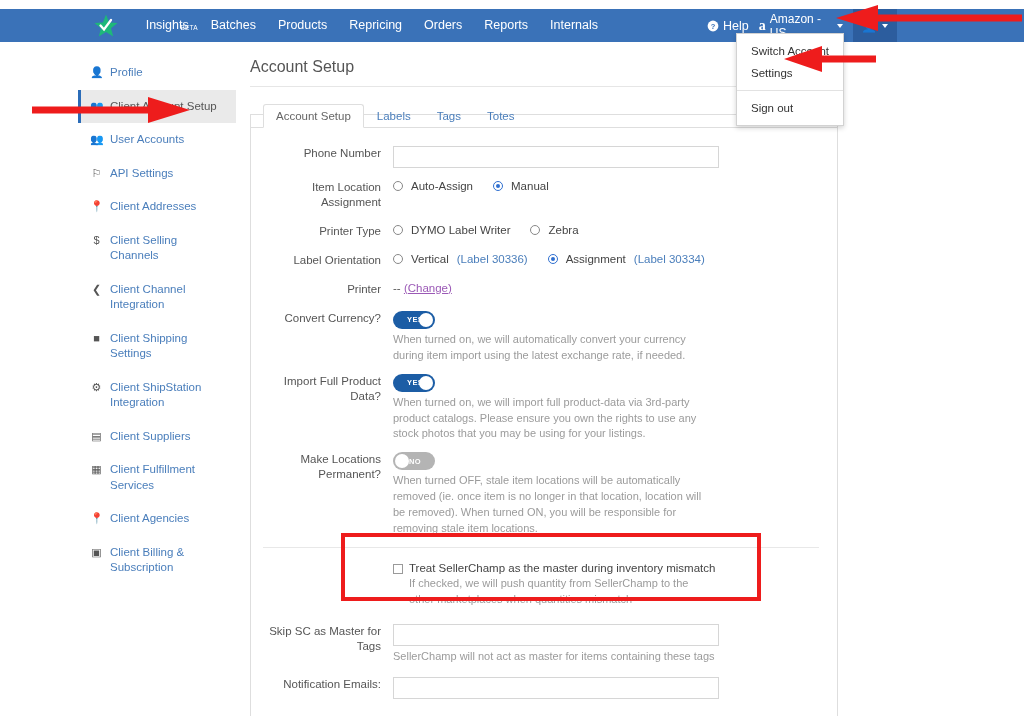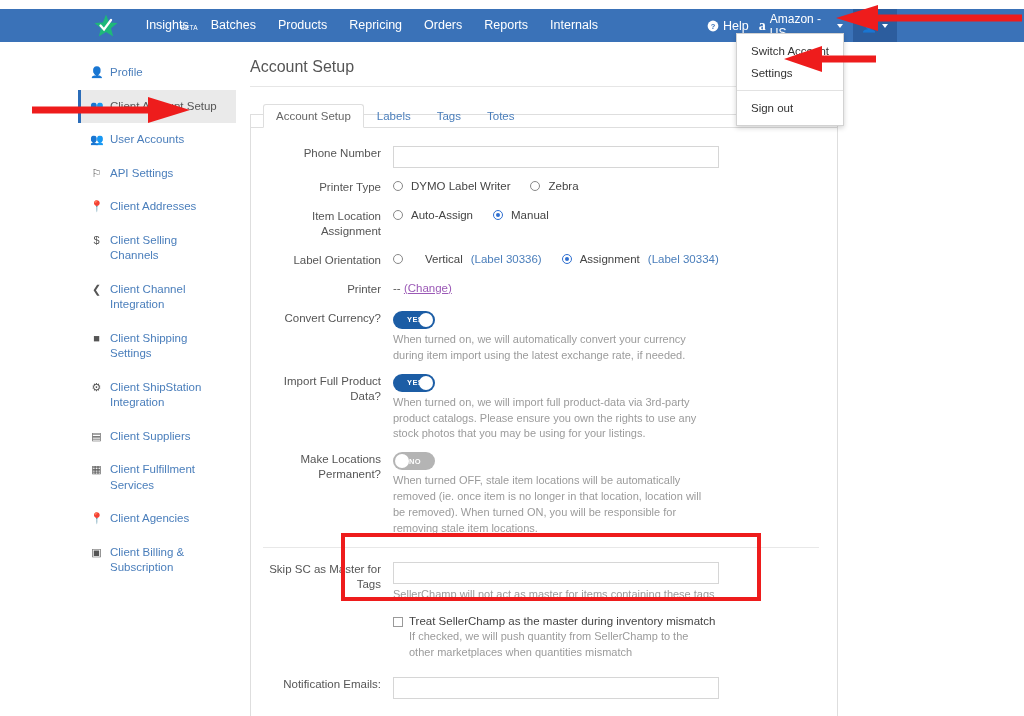--- a/index.html
+++ b/index.html
@@ -335,49 +335,49 @@
 
 
     <div class="row" style="margin-bottom:12px;">
       <div class="lbl">Phone Number</div>
       <div class="fld">
         <div class="txtinput"></div>
       </div>
     </div>
 
     <div class="row" style="margin-bottom:14px;">
+      <div class="lbl">Item Location Assignment</div>
+      <div class="fld">
+        <div class="radio-group">
+          <span class="radio"></span>
+          <span class="rlabel">Auto-Assign</span>
+          <span class="radio sel"></span>
+          <span class="rlabel">Manual</span>
+        </div>
+      </div>
+    </div>
+
+    <div class="row" style="margin-bottom:14px;">
       <div class="lbl">Printer Type</div>
       <div class="fld">
         <div class="radio-group">
           <span class="radio"></span>
           <span class="rlabel">DYMO Label Writer</span>
           <span class="radio"></span>
           <span class="rlabel">Zebra</span>
         </div>
       </div>
     </div>
 
     <div class="row" style="margin-bottom:14px;">
-      <div class="lbl">Item Location Assignment</div>
+      <div class="lbl">Label Orientation</div>
       <div class="fld">
         <div class="radio-group">
           <span class="radio"></span>
-          <span class="rlabel">Auto-Assign</span>
-          <span class="radio sel"></span>
-          <span class="rlabel">Manual</span>
-        </div>
-      </div>
-    </div>
-
-    <div class="row" style="margin-bottom:14px;">
-      <div class="lbl">Label Orientation</div>
-      <div class="fld">
-        <div class="radio-group">
-          <span class="radio"></span>
-          <span style="margin-left:16px;">Vertical</span>
+          <span style="margin-left:2px;">Vertical</span>
           <span class="sub rlabel">(Label 30336)</span>
           <span class="radio sel"></span>
           <span style="margin-left:2px;">Assignment</span>
           <span class="sub rlabel">(Label 30334)</span>
         </div>
       </div>
     </div>
 
     <div class="row" style="margin-bottom:14px;">
       <div class="lbl">Printer</div>
@@ -415,36 +415,36 @@
         <div class="toggle off">
           <span class="knob"></span>
           <span class="tlabel">NO</span>
         </div>
         <div class="helptext">When turned OFF, stale item locations will be automatically removed (ie. once item is no longer in that location, location will be removed). When turned ON, you will be responsible for removing stale item locations.</div>
       </div>
     </div>
 
     <div class="divider"></div>
 
-    <div class="row" style="margin-bottom:12px;">
-      <div class="lbl">Skip SC as Master for Tags</div>
-      <div class="fld">
-        <div class="txtinput"></div>
-        <div class="helptext" style="max-width:330px;">SellerChamp will not act as master for items containing these tags</div>
-      </div>
-    </div>
-
     <div class="row" style="margin-bottom:16px;">
       <div class="lbl"></div>
       <div class="fld">
         <div class="cbrow">
           <span class="cbox"></span>
           <span class="cbtext">Treat SellerChamp as the master during inventory mismatch</span>
         </div>
         <div class="cbhelp">If checked, we will push quantity from SellerChamp to the other marketplaces when quantities mismatch</div>
+      </div>
+    </div>
+
+    <div class="row" style="margin-bottom:12px;">
+      <div class="lbl">Skip SC as Master for Tags</div>
+      <div class="fld">
+        <div class="txtinput"></div>
+        <div class="helptext" style="max-width:330px;">SellerChamp will not act as master for items containing these tags</div>
       </div>
     </div>
 
     <div class="row">
       <div class="lbl">Notification Emails:</div>
       <div class="fld">
         <div class="txtinput"></div>
 
       </div>
     </div>

